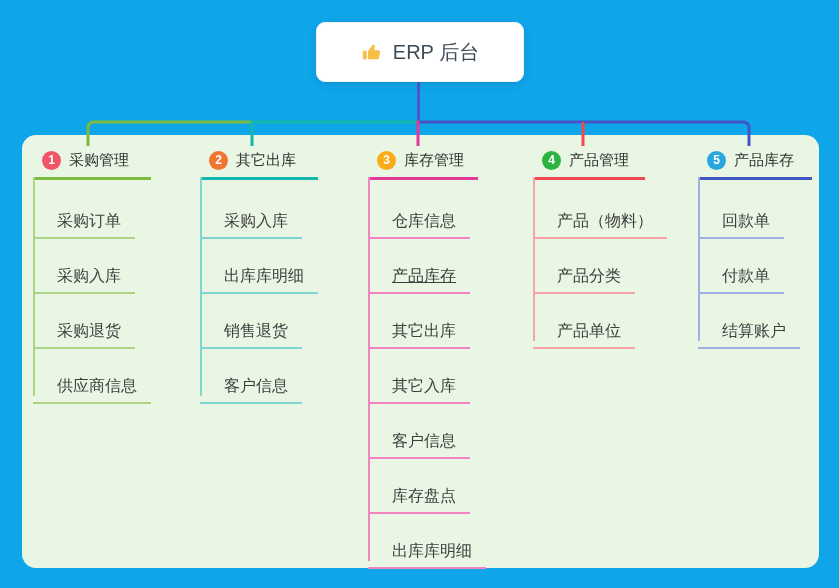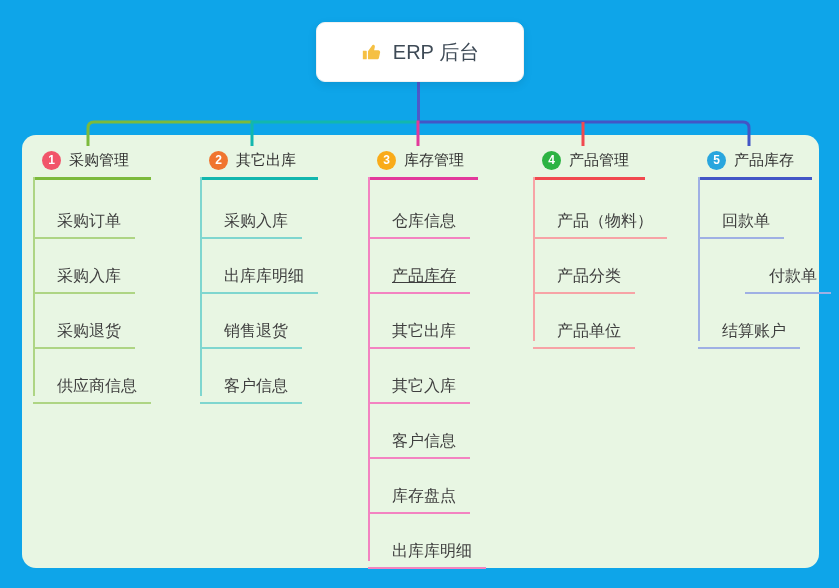--- a/index.html
+++ b/index.html
@@ -119,18 +119,18 @@
   </div>
 
   <div class="branch" style="left:698px;width:114px">
     <div class="branch-header" style="border-bottom-color: rgb(67, 86, 198);">
       <span class="badge" style="background-color: rgb(41, 166, 222);">5</span>
       <span class="branch-title">产品库存</span>
     </div>
     <div class="children">
         <div class="child-vline" style="background: rgb(159, 176, 228); height: 164px;"></div>
         <div class="child-row" style="top: 24px; border-bottom-color: rgb(159, 176, 228); color: rgb(63, 63, 63);">回款单</div>
-        <div class="child-row" style="top: 79px; border-bottom-color: rgb(159, 176, 228); color: rgb(63, 63, 63); margin-left: 47px;">付款单</div>
+        <div class="child-row" style="top: 79px; border-bottom-color: rgb(159, 176, 228); color: rgb(63, 63, 63);">付款单</div>
         <div class="child-row" style="top: 134px; border-bottom-color: rgb(159, 176, 228); color: rgb(63, 63, 63);">结算账户</div>
       </div>
   </div>
 
 </div>
 
 </body></html>

